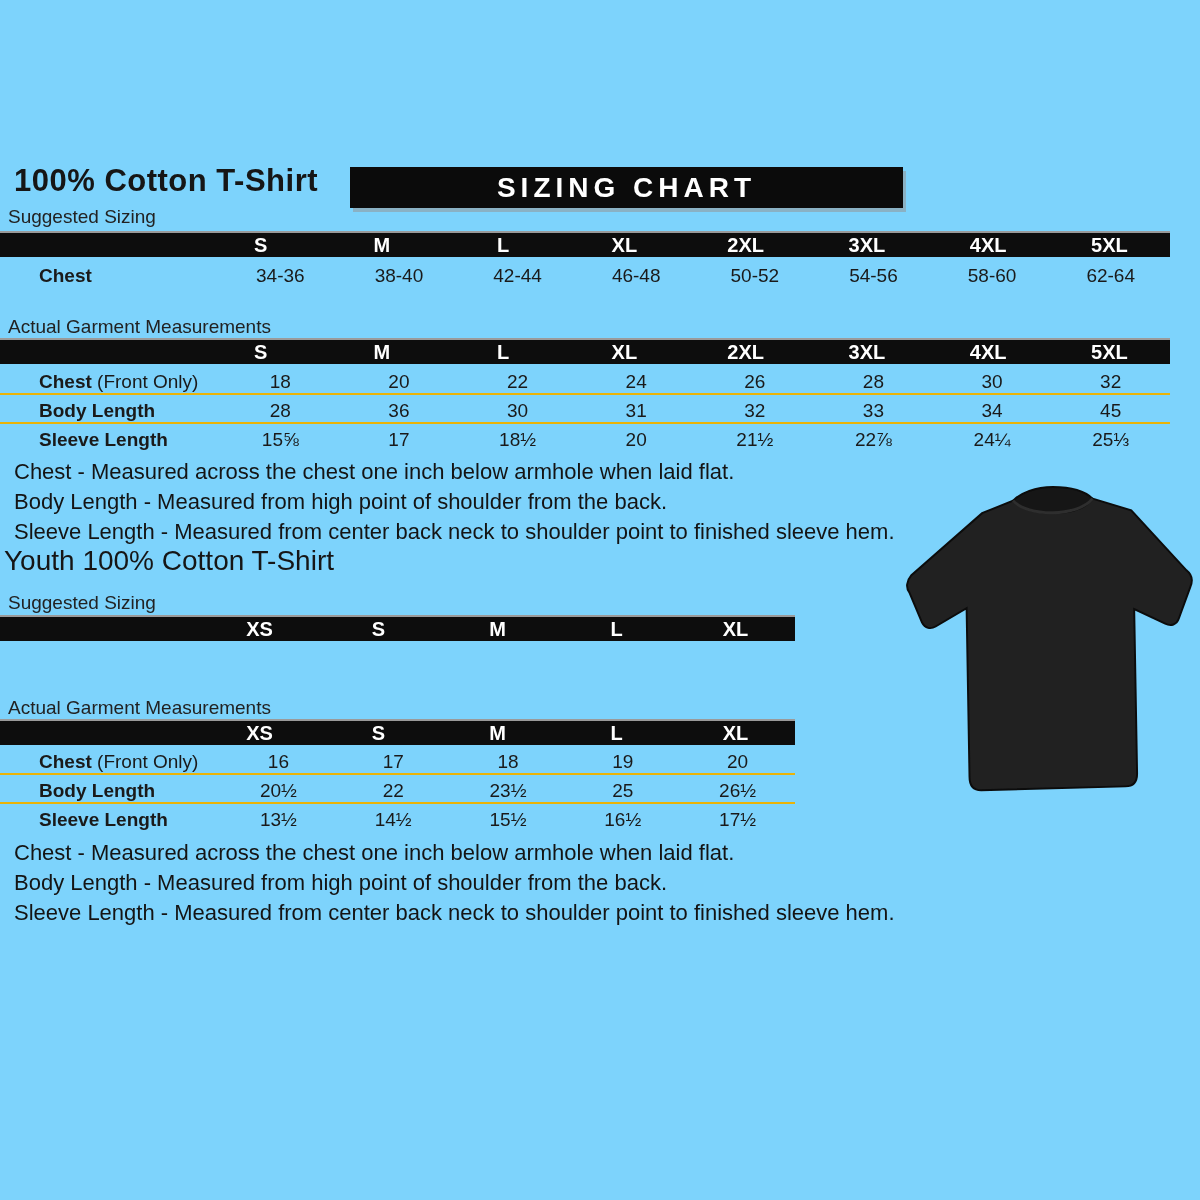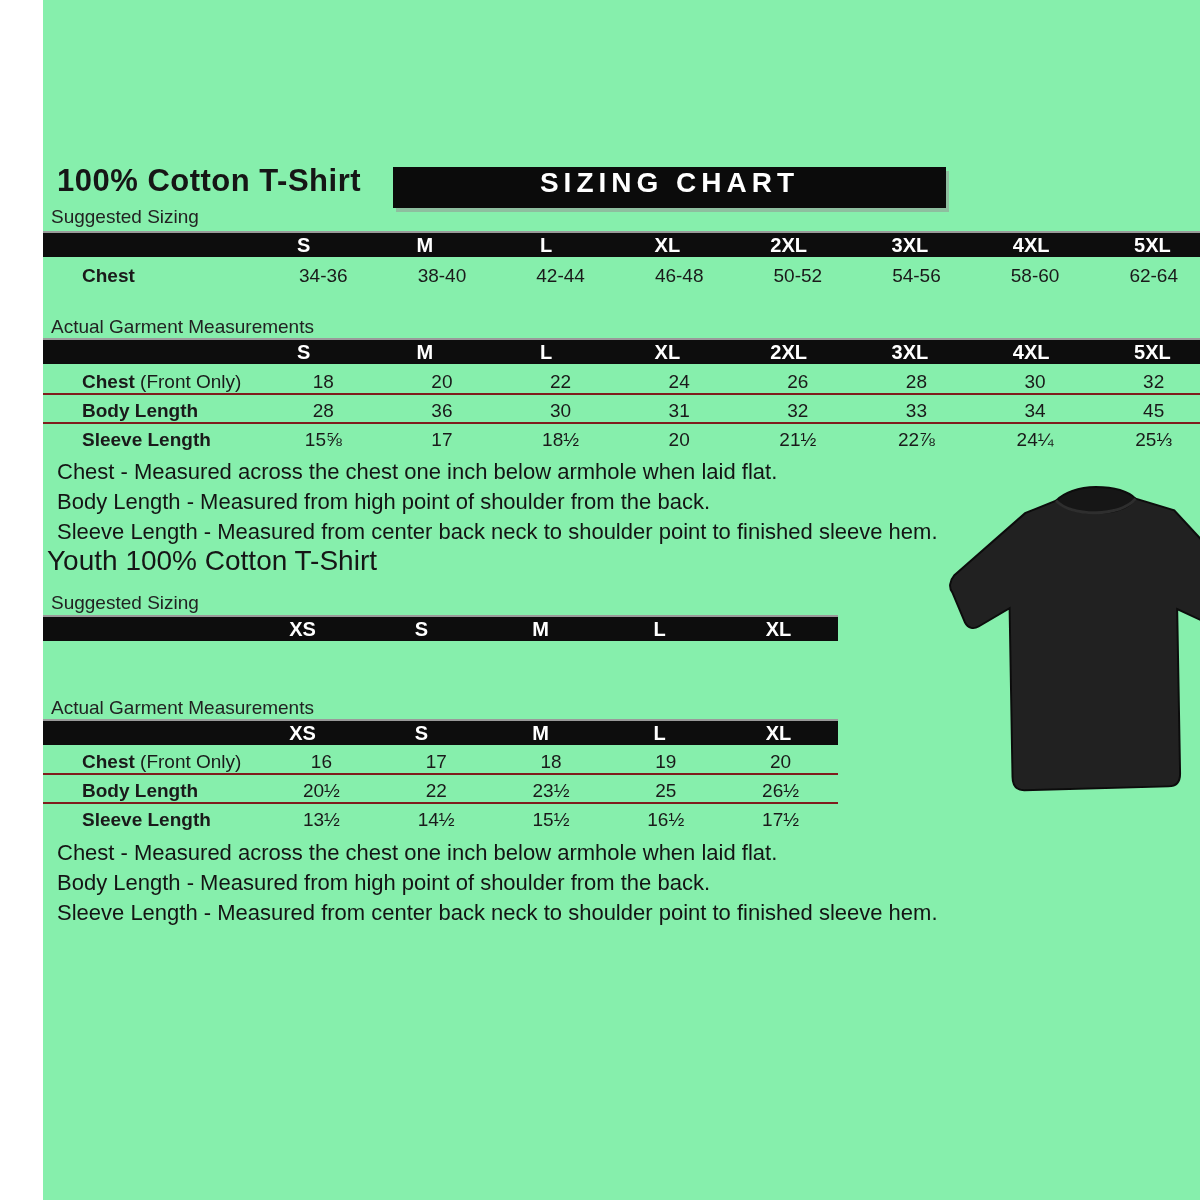--- a/index.html
+++ b/index.html
@@ -1,35 +1,35 @@
 <!DOCTYPE html>
 <html><head>
 <meta charset="utf-8">
 <style>
   * { margin:0; padding:0; box-sizing:border-box; }
   html,body { width:1200px; height:1200px; background:#fff; }
   body { font-family:"Liberation Sans", sans-serif; color:#1a1a1a; position:relative; }
-  .page { position:absolute; inset:0; background:#86efac; overflow:hidden;margin-left:43px; }
+  .page { position:absolute; inset:0; background:#7dd3fc; overflow:hidden; }
 
   .main-title { position:absolute; left:14px; top:163px; font-size:31px; font-weight:bold; color:#161616; letter-spacing:0.5px; }
   .banner { position:absolute; left:350px; top:167px; width:553px; height:41px; background:#0b0b0b;
-            display:flex; align-items:flex-start; justify-content:center; box-shadow:3px 4px 0 rgba(150,150,150,.55); }
+            display:flex; align-items:center; justify-content:center; box-shadow:3px 4px 0 rgba(150,150,150,.55); }
   .banner span { color:#fff; font-size:28px; font-weight:bold; letter-spacing:5px; }
 
   .section-label { position:absolute; left:8px; font-size:19px; color:#222; }
 
   .tbl { position:absolute; left:0; }
   .thead { display:flex; background:#0d0d0d; height:26px; align-items:center; border-top:2px solid #9a9a9a; }
   .thead .rowlabel { font-weight:bold; }
   .thead .col { color:#fff; font-weight:bold; font-size:20px; }
   .rowlabel { width:200px; padding-left:18px; font-size:19px; }
   .rowlabel .b { font-weight:bold; }
   .col { flex:1; text-align:center; font-size:19px; }
   .trow { display:flex; height:30px; align-items:flex-end;padding-left:21px; }
-  .trow.sep { border-top:2px solid #7f1d1d; }
+  .trow.sep { border-top:2px solid #eab308; }
   .w-adult { width:1170px; }
   .w-youth { width:795px; }
 
   .youth-title { position:absolute; left:4px; top:545px; font-size:28px; font-weight:normal; color:#161616; }
 
   .notes { position:absolute; left:14px; font-size:22px; color:#141414; }
   .notes div { height:30px; line-height:30px; }
 
   .tshirt { position:absolute; left:892px; top:468px; width:310px; height:350px; }
 </style>

